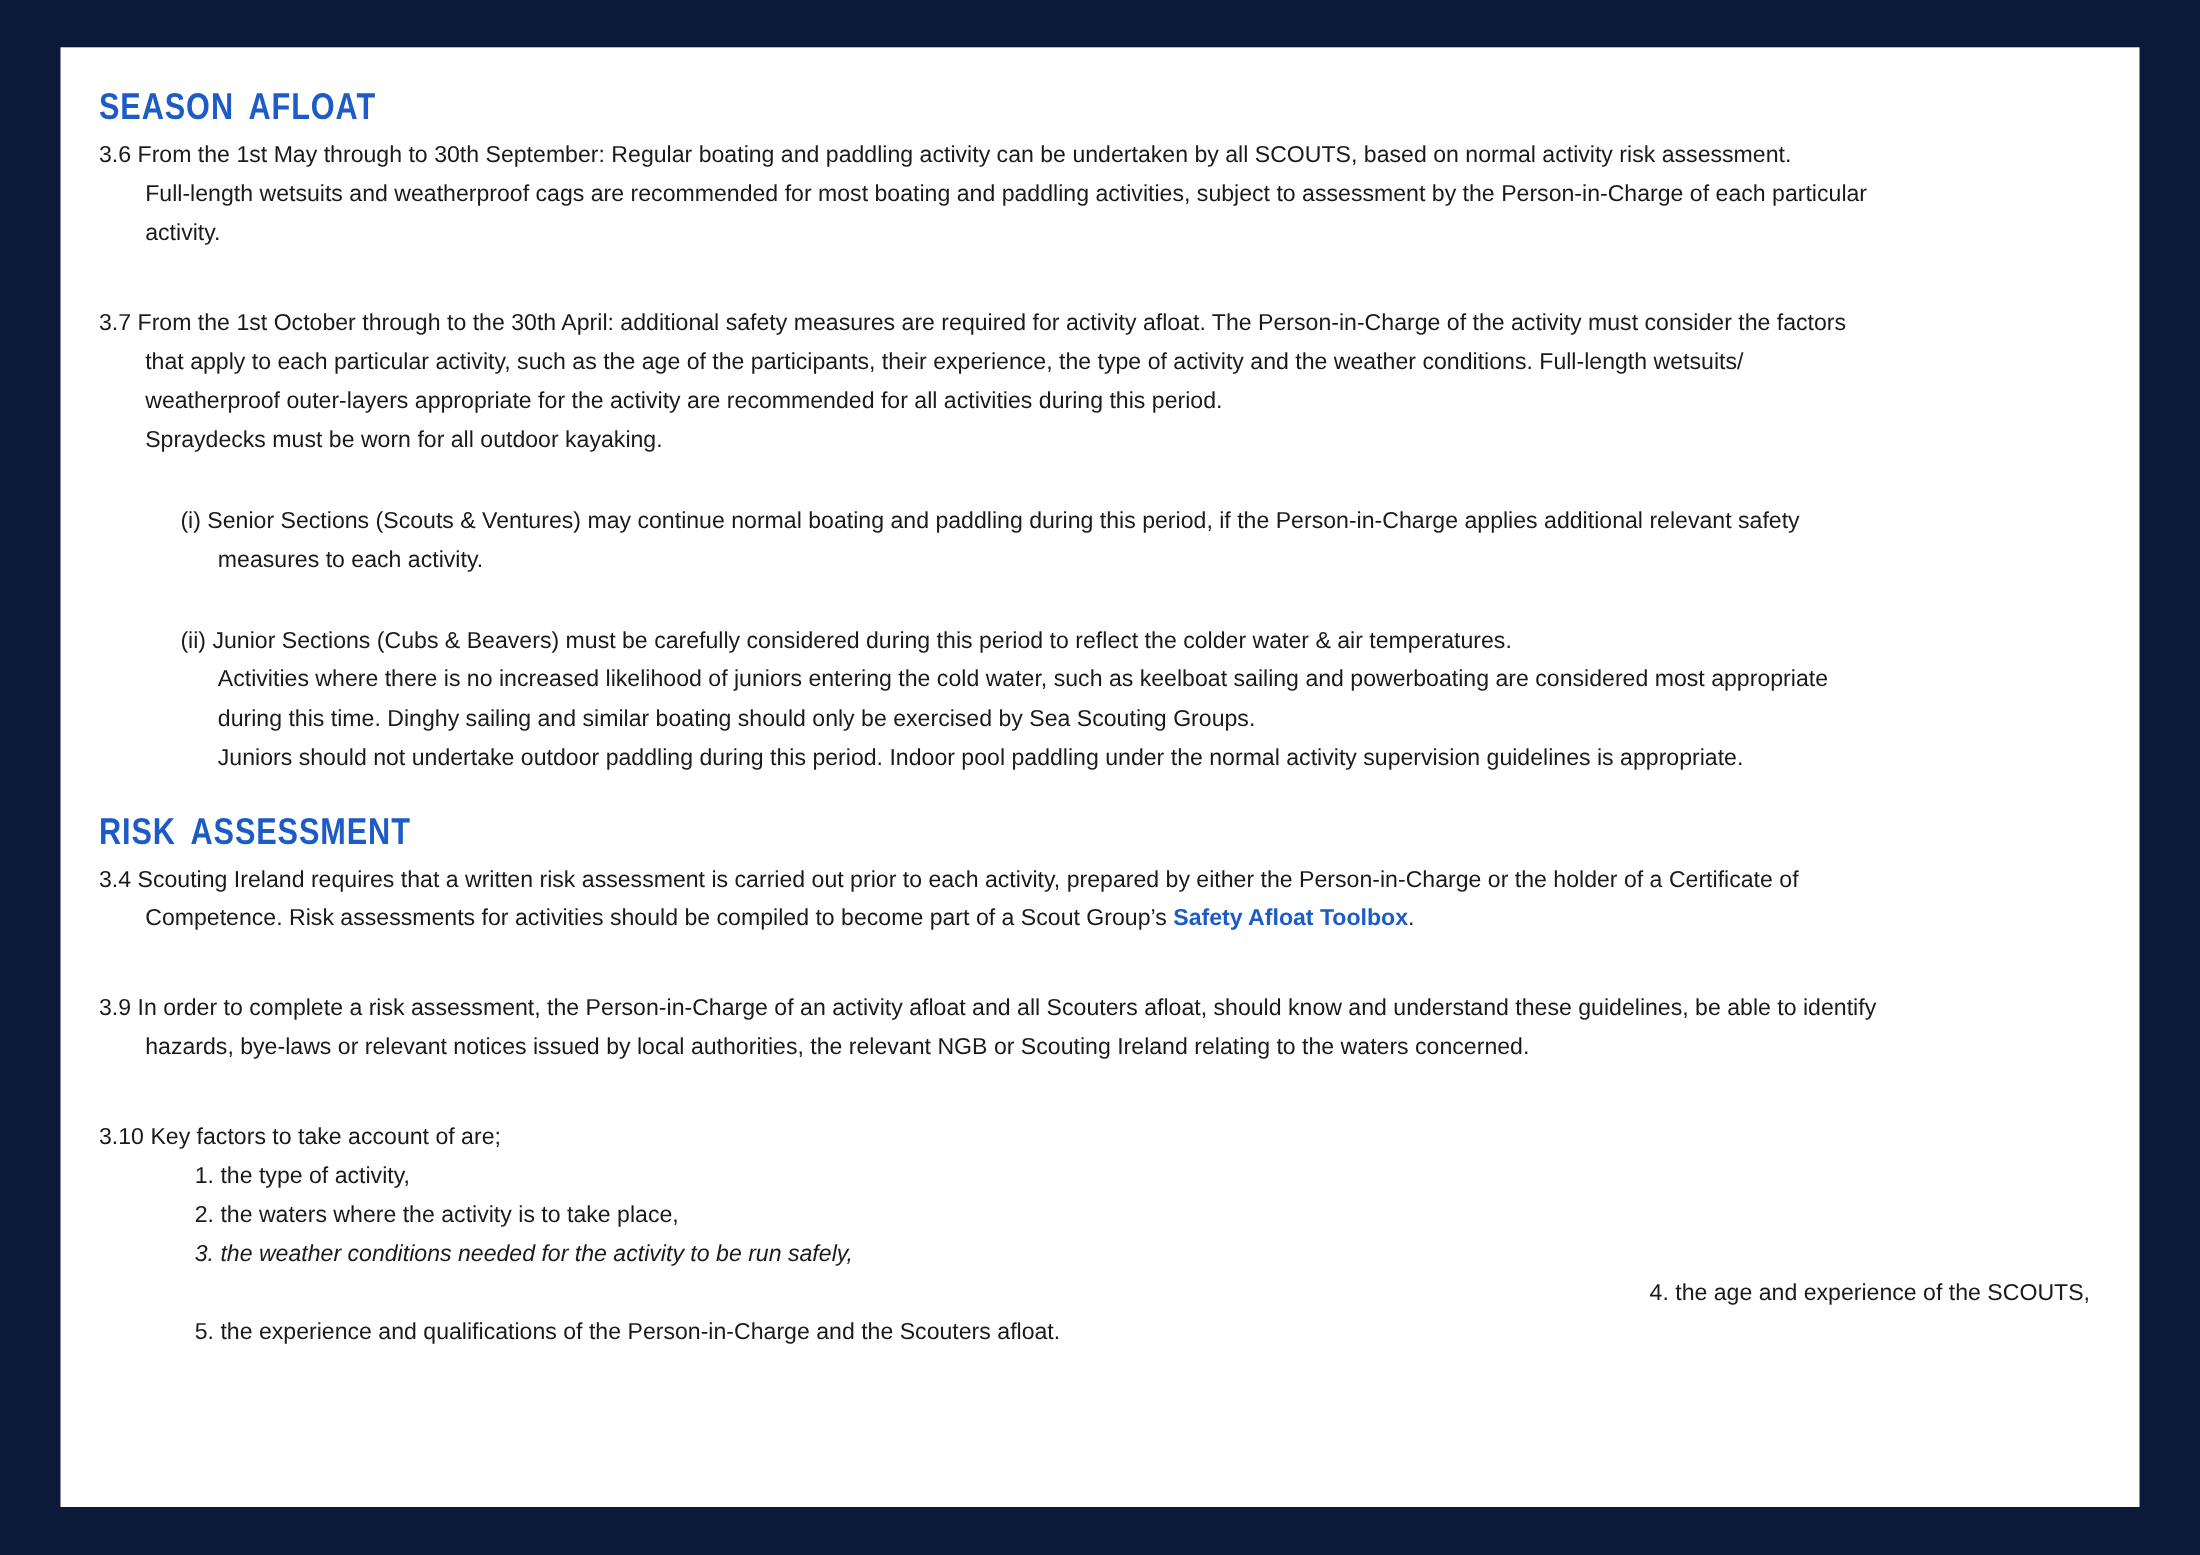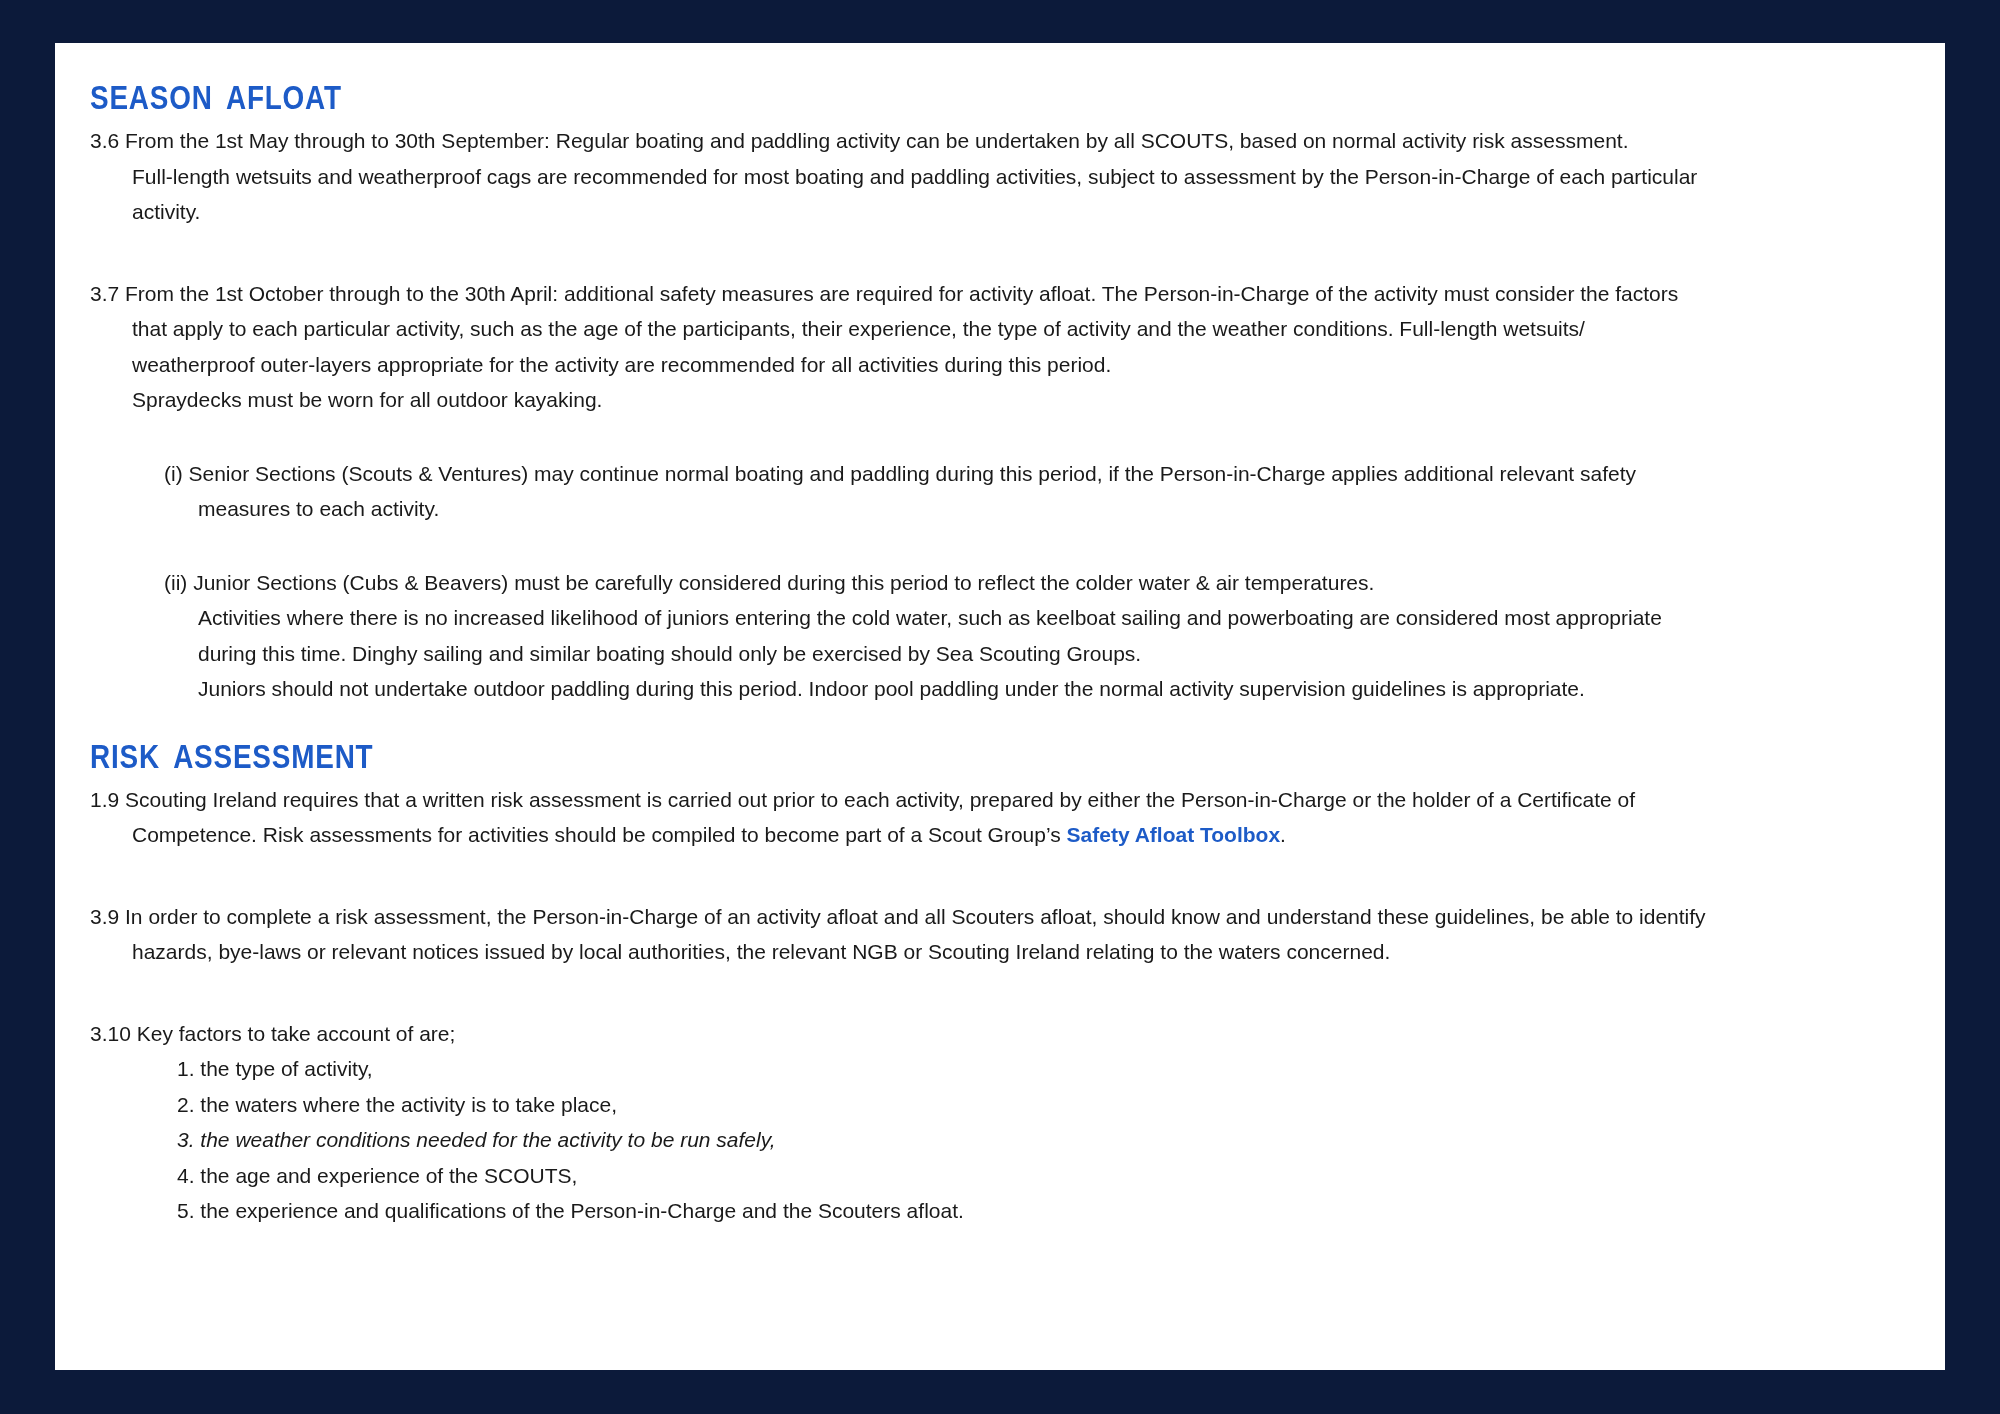--- a/index.html
+++ b/index.html
@@ -80,32 +80,32 @@
             <div class="line"><span>during this time. Dinghy sailing and similar boating should only be exercised by Sea Scouting Groups.</span></div>
             <div class="line"><span>Juniors should not undertake outdoor paddling during this period. Indoor pool paddling under the normal activity supervision guidelines is appropriate.</span></div>
           </div>
         </div>
     </div>
 
     <div class="section">
       <h2 class="heading">RISK ASSESSMENT</h2>
       <div class="blocks">
           <div class="blk-num blk-first">
-            <div class="line"><span class="b">1.9</span><span> Scouting Ireland requires that a written risk assessment is carried out prior to each activity, prepared by either the Person-in-Charge or the holder of a Certificate of</span></div>
+            <div class="line"><span class="b">3.4</span><span> Scouting Ireland requires that a written risk assessment is carried out prior to each activity, prepared by either the Person-in-Charge or the holder of a Certificate of</span></div>
             <div class="line"><span>Competence. Risk assessments for activities should be compiled to become part of a Scout Group’s </span><span class="b link">Safety Afloat Toolbox</span><span>.</span></div>
           </div>
           <div class="blk-num">
             <div class="line"><span class="b">3.9</span><span> In order to complete a risk assessment, the Person-in-Charge of an activity afloat and all Scouters afloat, should know and understand these guidelines, be able to identify</span></div>
             <div class="line"><span>hazards, bye-laws or relevant notices issued by local authorities, the relevant NGB or Scouting Ireland relating to the waters concerned.</span></div>
           </div>
           <div class="blk-num">
             <div class="line"><span class="b">3.10</span><span> Key factors to take account of are;</span></div>
             <div class="line" style="padding-left: 45px;"><span>1. the type of activity,</span></div>
             <div class="line" style="padding-left: 45px;"><span>2. the waters where the activity is to take place,</span></div>
             <div class="line" style="padding-left: 45px; font-style: italic;"><span>3. the weather conditions needed for the activity to be run safely,</span></div>
-            <div class="line" style="padding-left: 45px;"><span>4. the age and experience of the SCOUTS,</span></div>
+            <div class="line" style="padding-left: 45px; text-align: right;"><span>4. the age and experience of the SCOUTS,</span></div>
             <div class="line" style="padding-left: 45px;"><span>5. the experience and qualifications of the Person-in-Charge and the Scouters afloat.</span></div>
           </div>
         </div>
     </div>
 
   </div>
 </div>
 
 </body></html>

